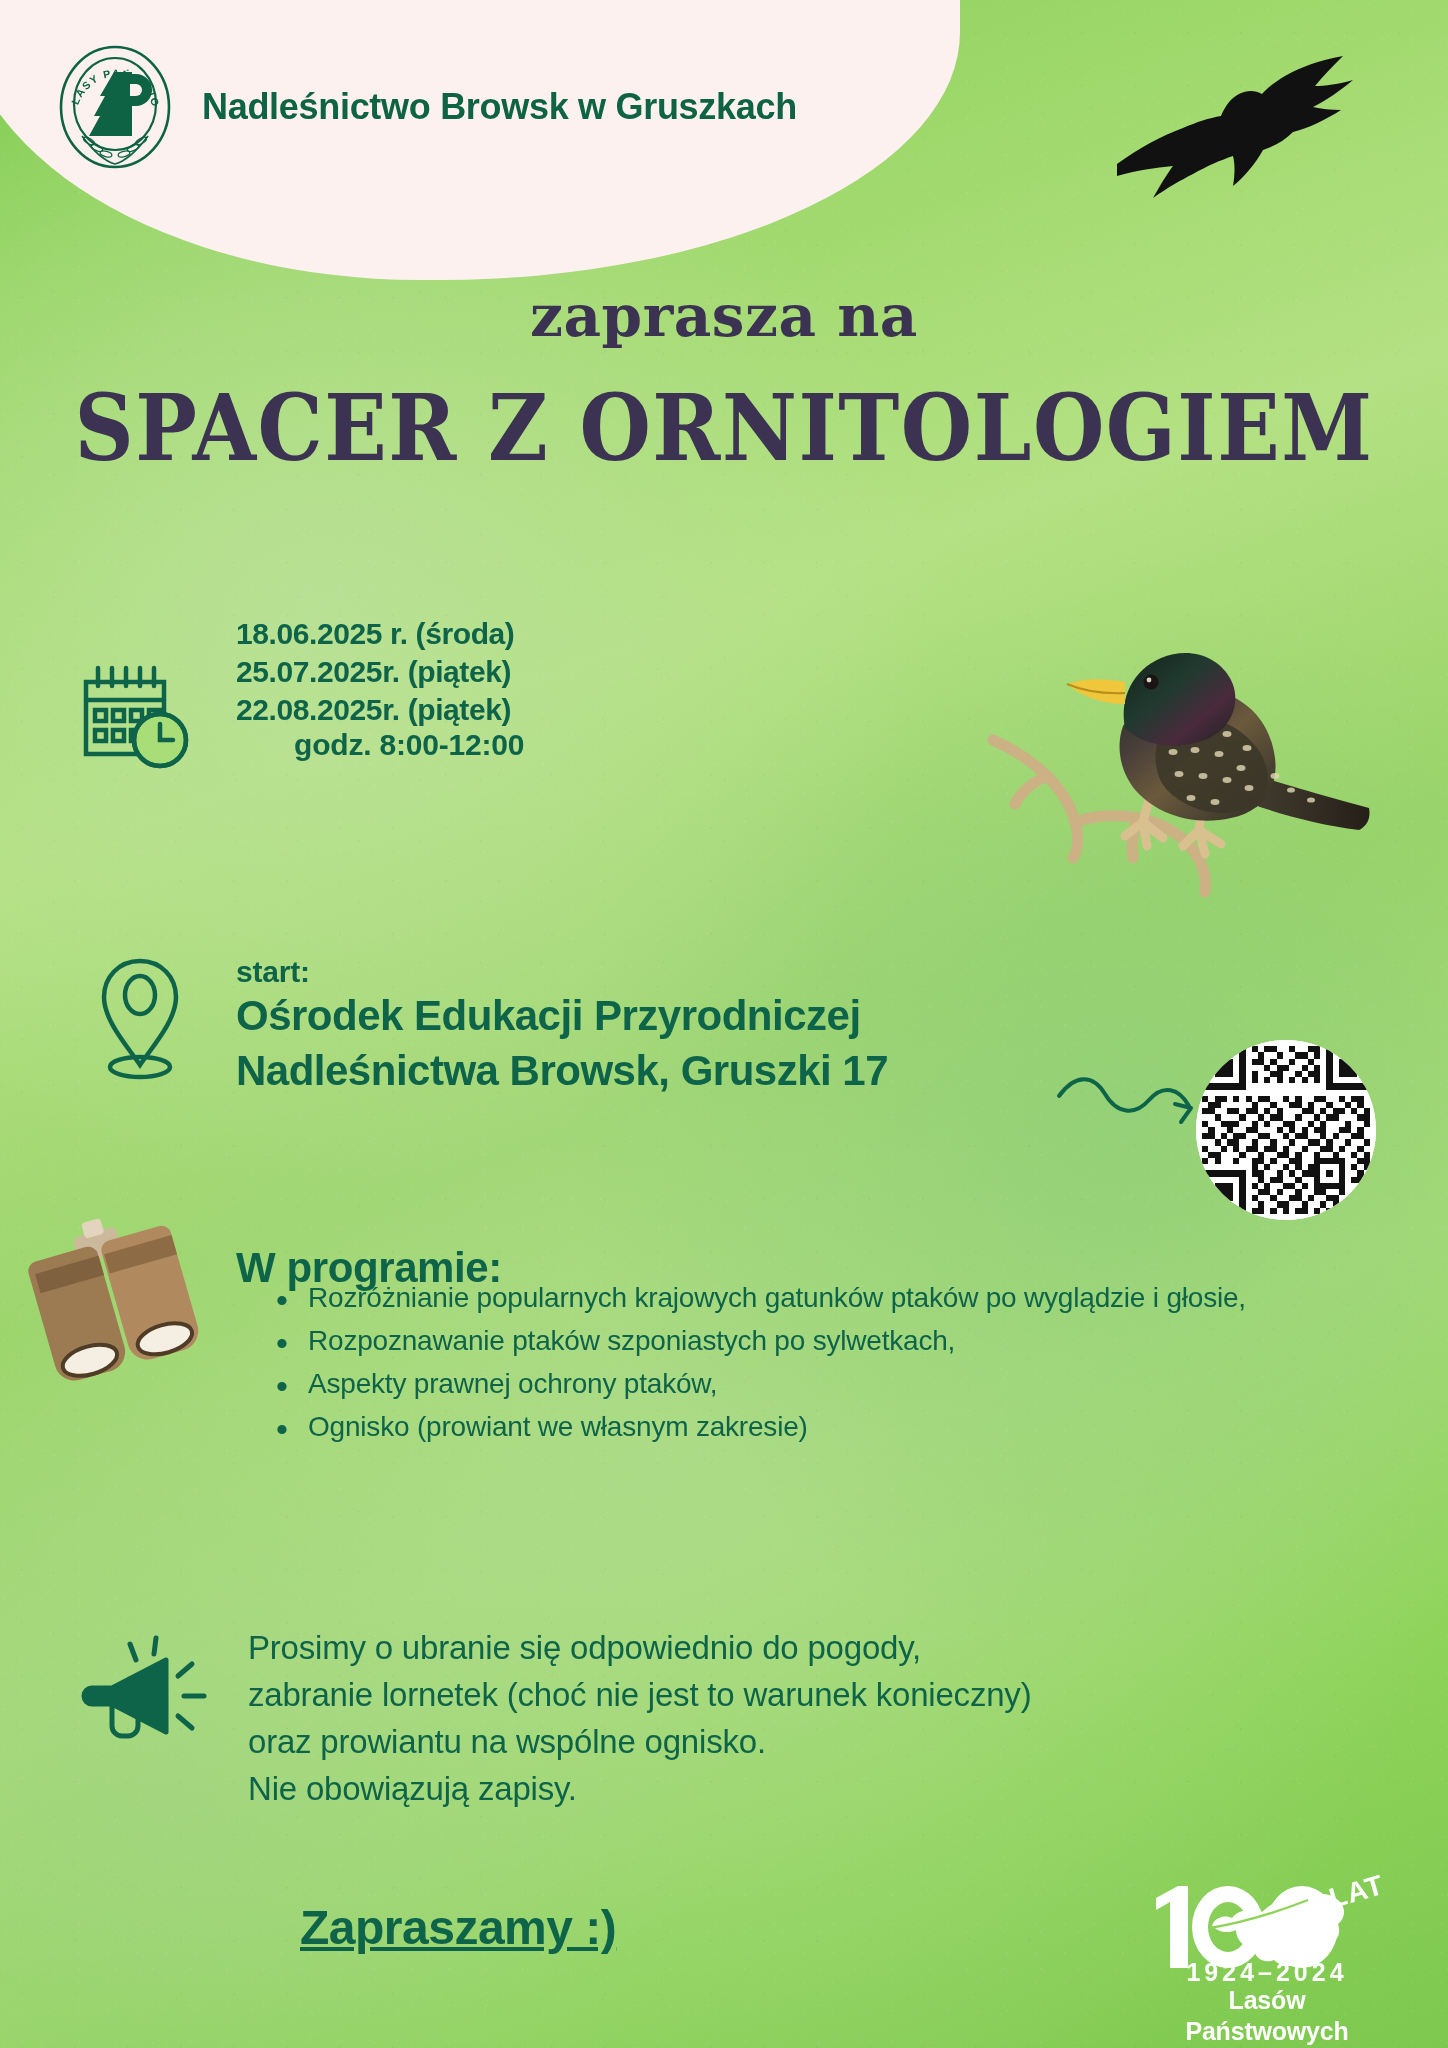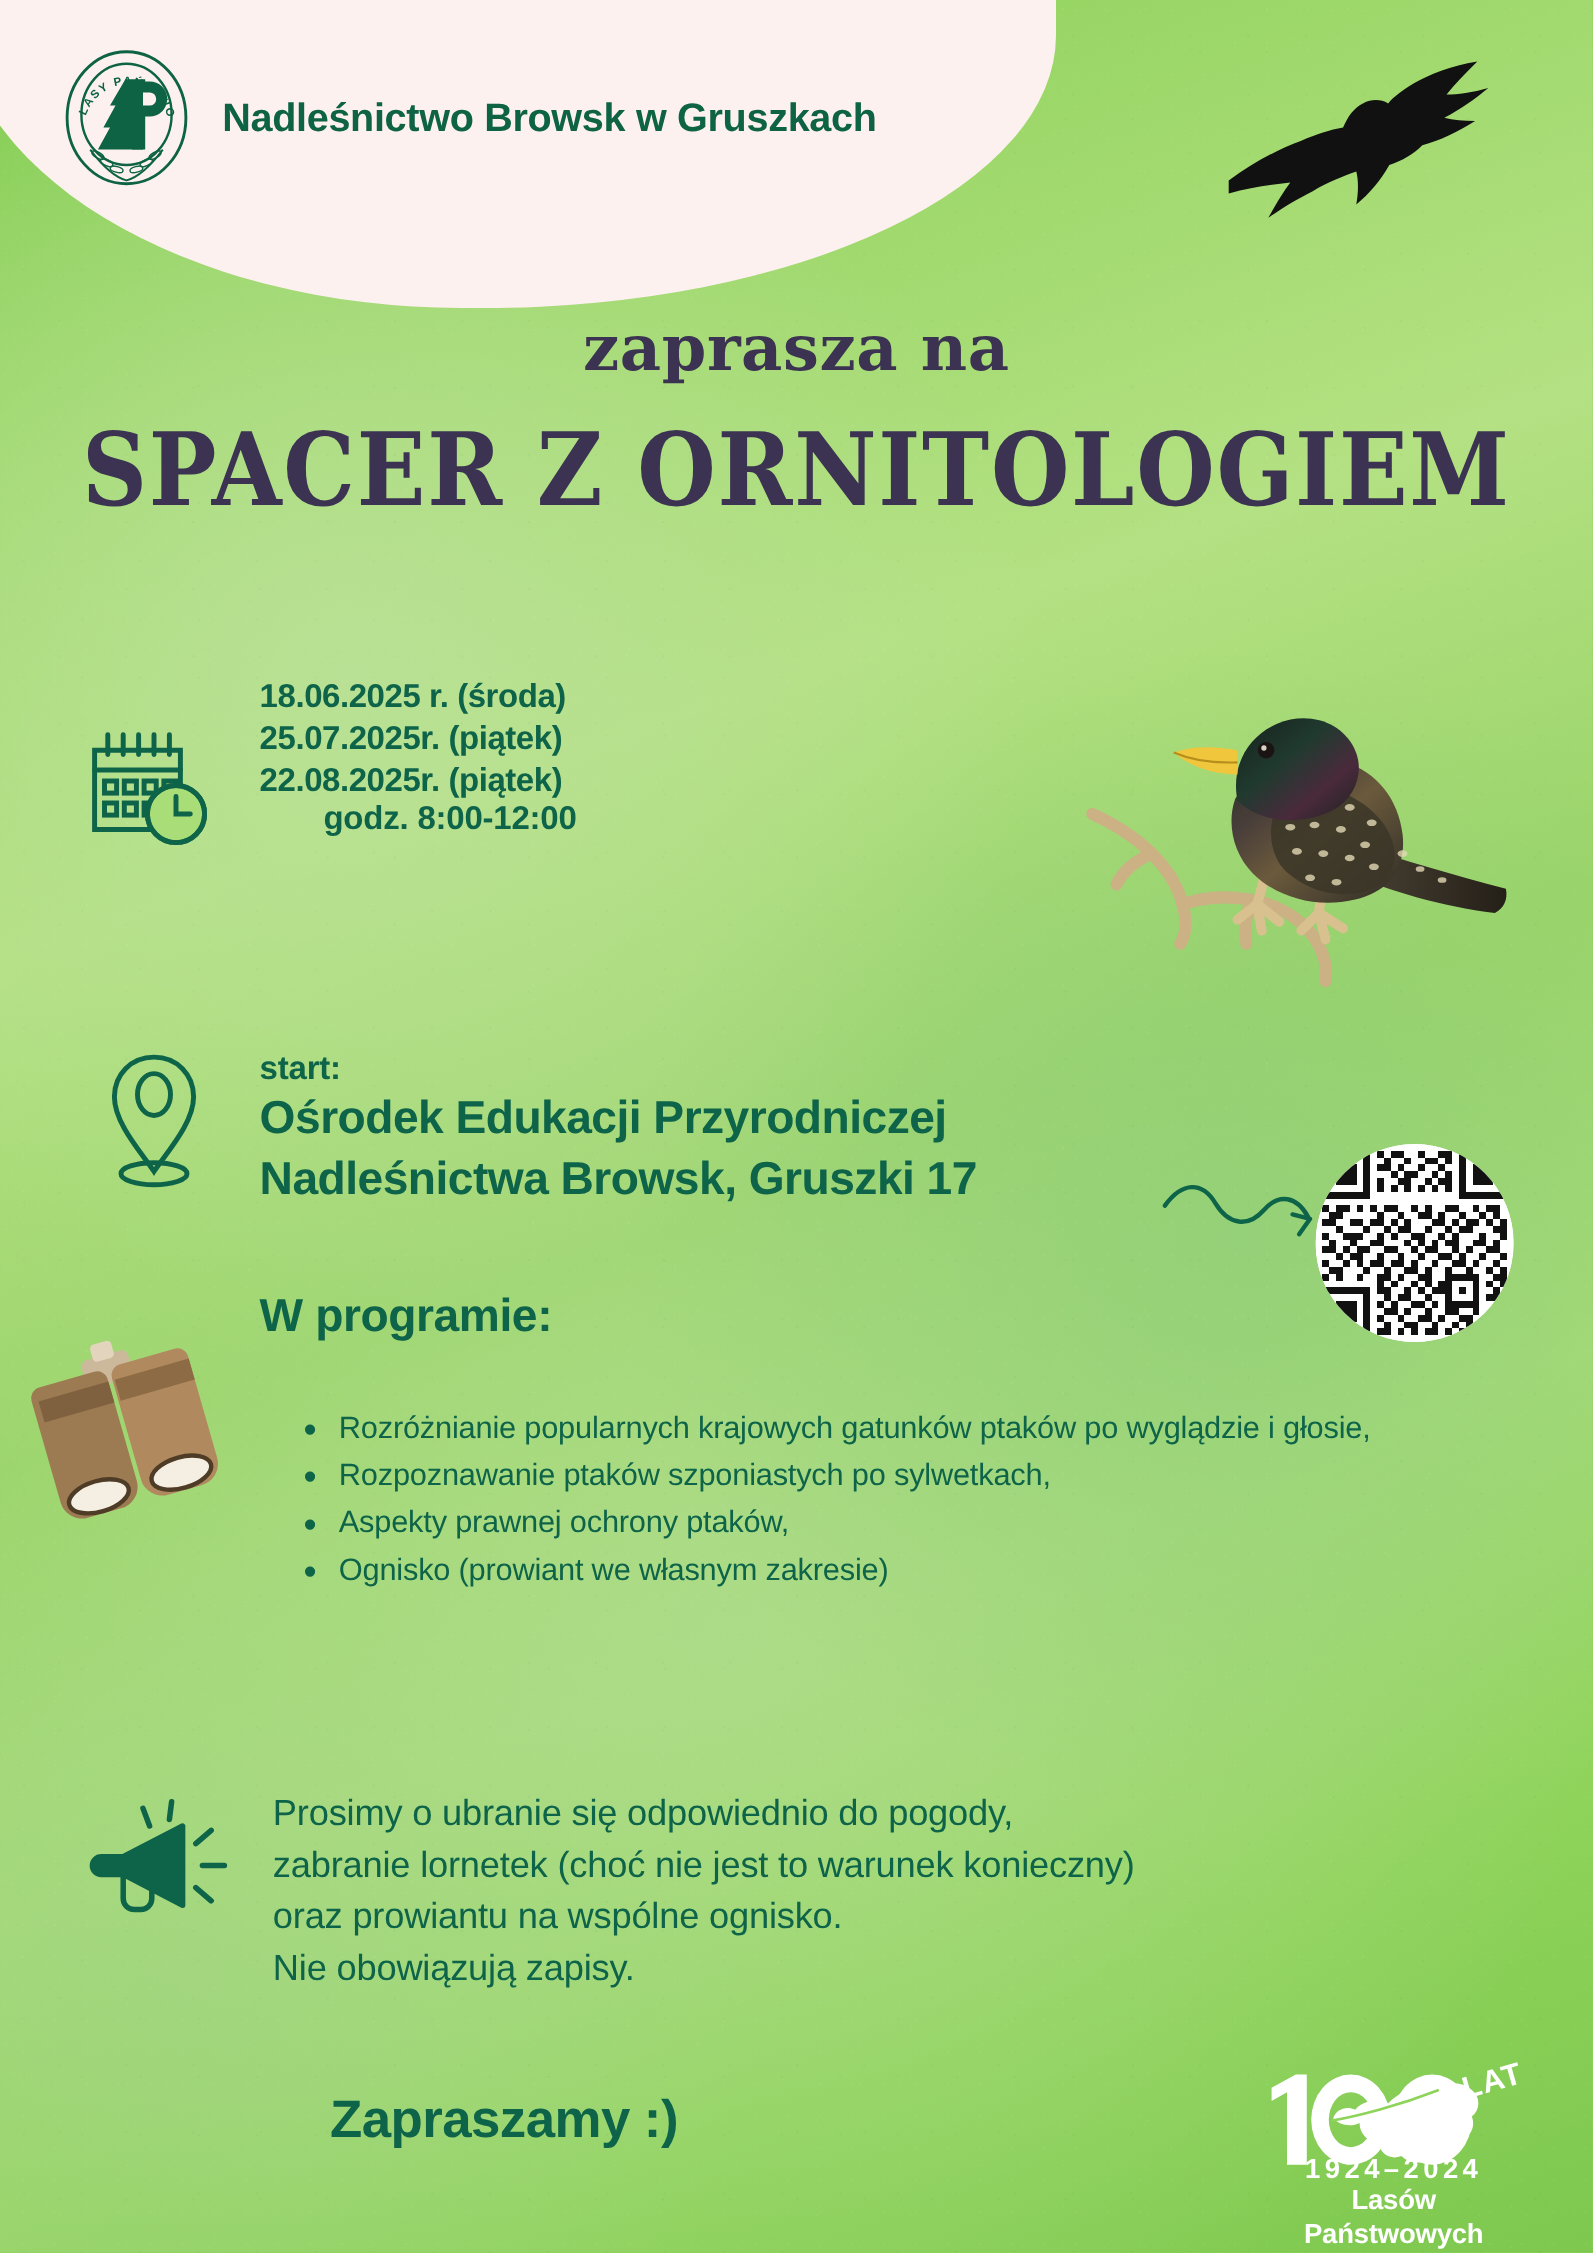--- a/index.html
+++ b/index.html
@@ -194,21 +194,21 @@
   .binoculars {
     position: absolute;
     left: 18px; top: 1200px;
     width: 200px; height: 190px;
     z-index: 6;
   }
 
   
   .program-title {
     position: absolute;
-    left: 236px; top: 1172px;
+    left: 236px; top: 1244px;
     font-size: 42px;
     font-weight: bold;
     color: #0e6449;
     letter-spacing: -.4px;
     z-index: 6;
   }
 
   .program-list {
     position: absolute;
     left: 272px; top: 1280px;
@@ -255,20 +255,21 @@
 
   
   .closing {
     position: absolute;
     left: 300px; top: 1900px;
     font-size: 48px;
     font-weight: bold;
     color: #0e6449;
     letter-spacing: -.5px;
     z-index: 6;
+    text-decoration: underline;
   }
 
   
   .anniv {
     position: absolute;
     left: 1152px; top: 1880px;
     width: 230px; height: 150px;
     z-index: 6;
     color: #ffffff;
     text-align: center;

